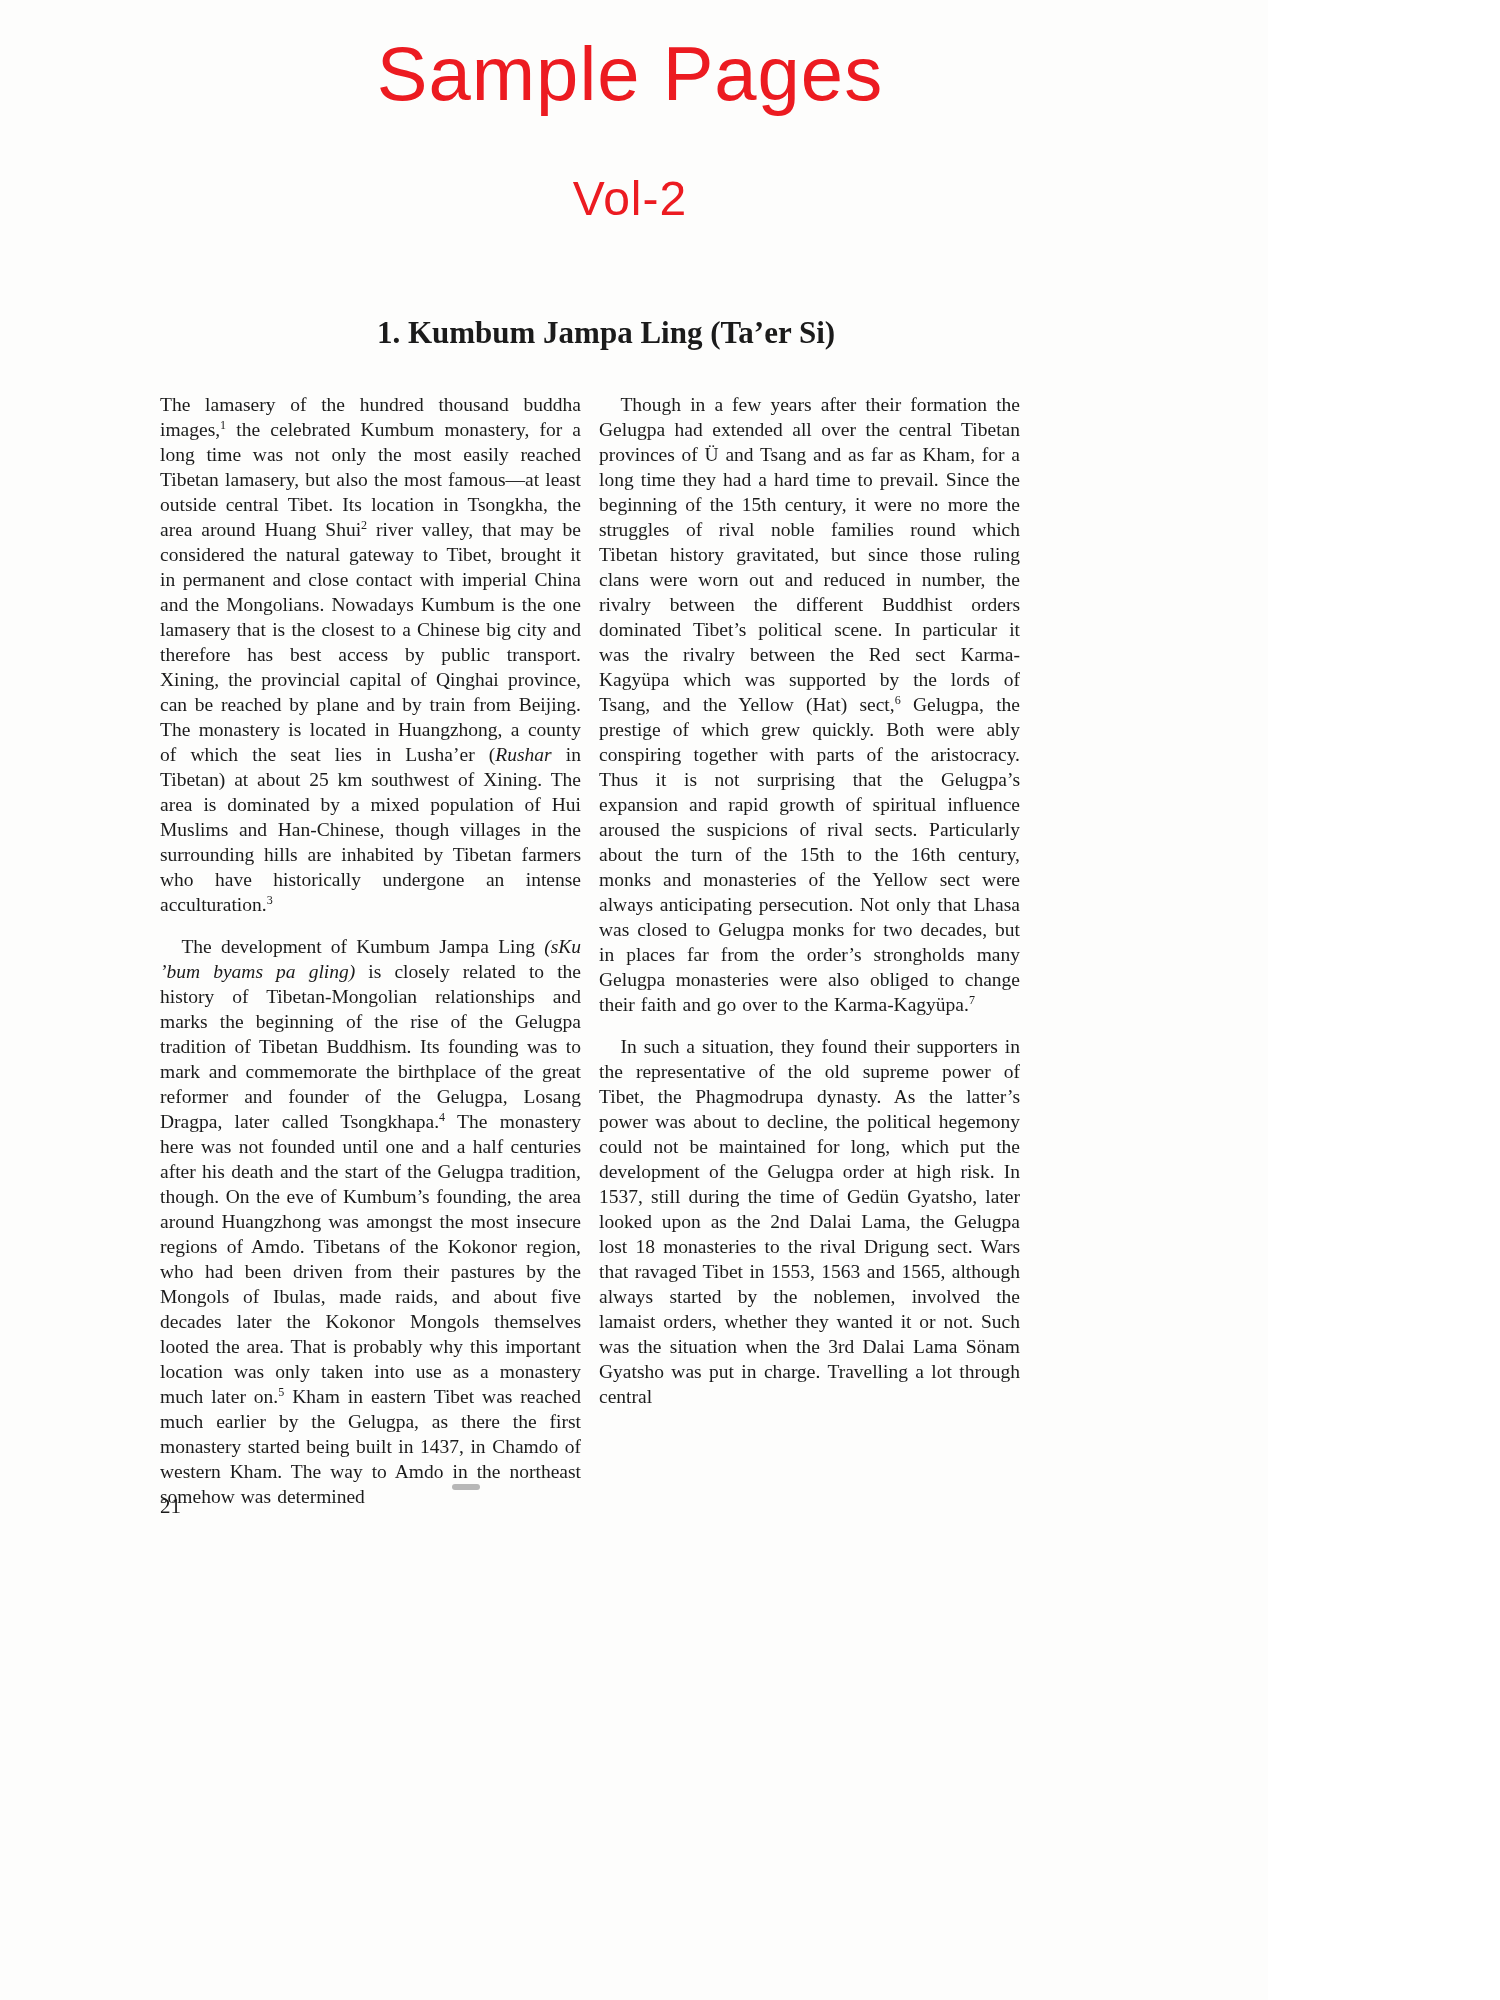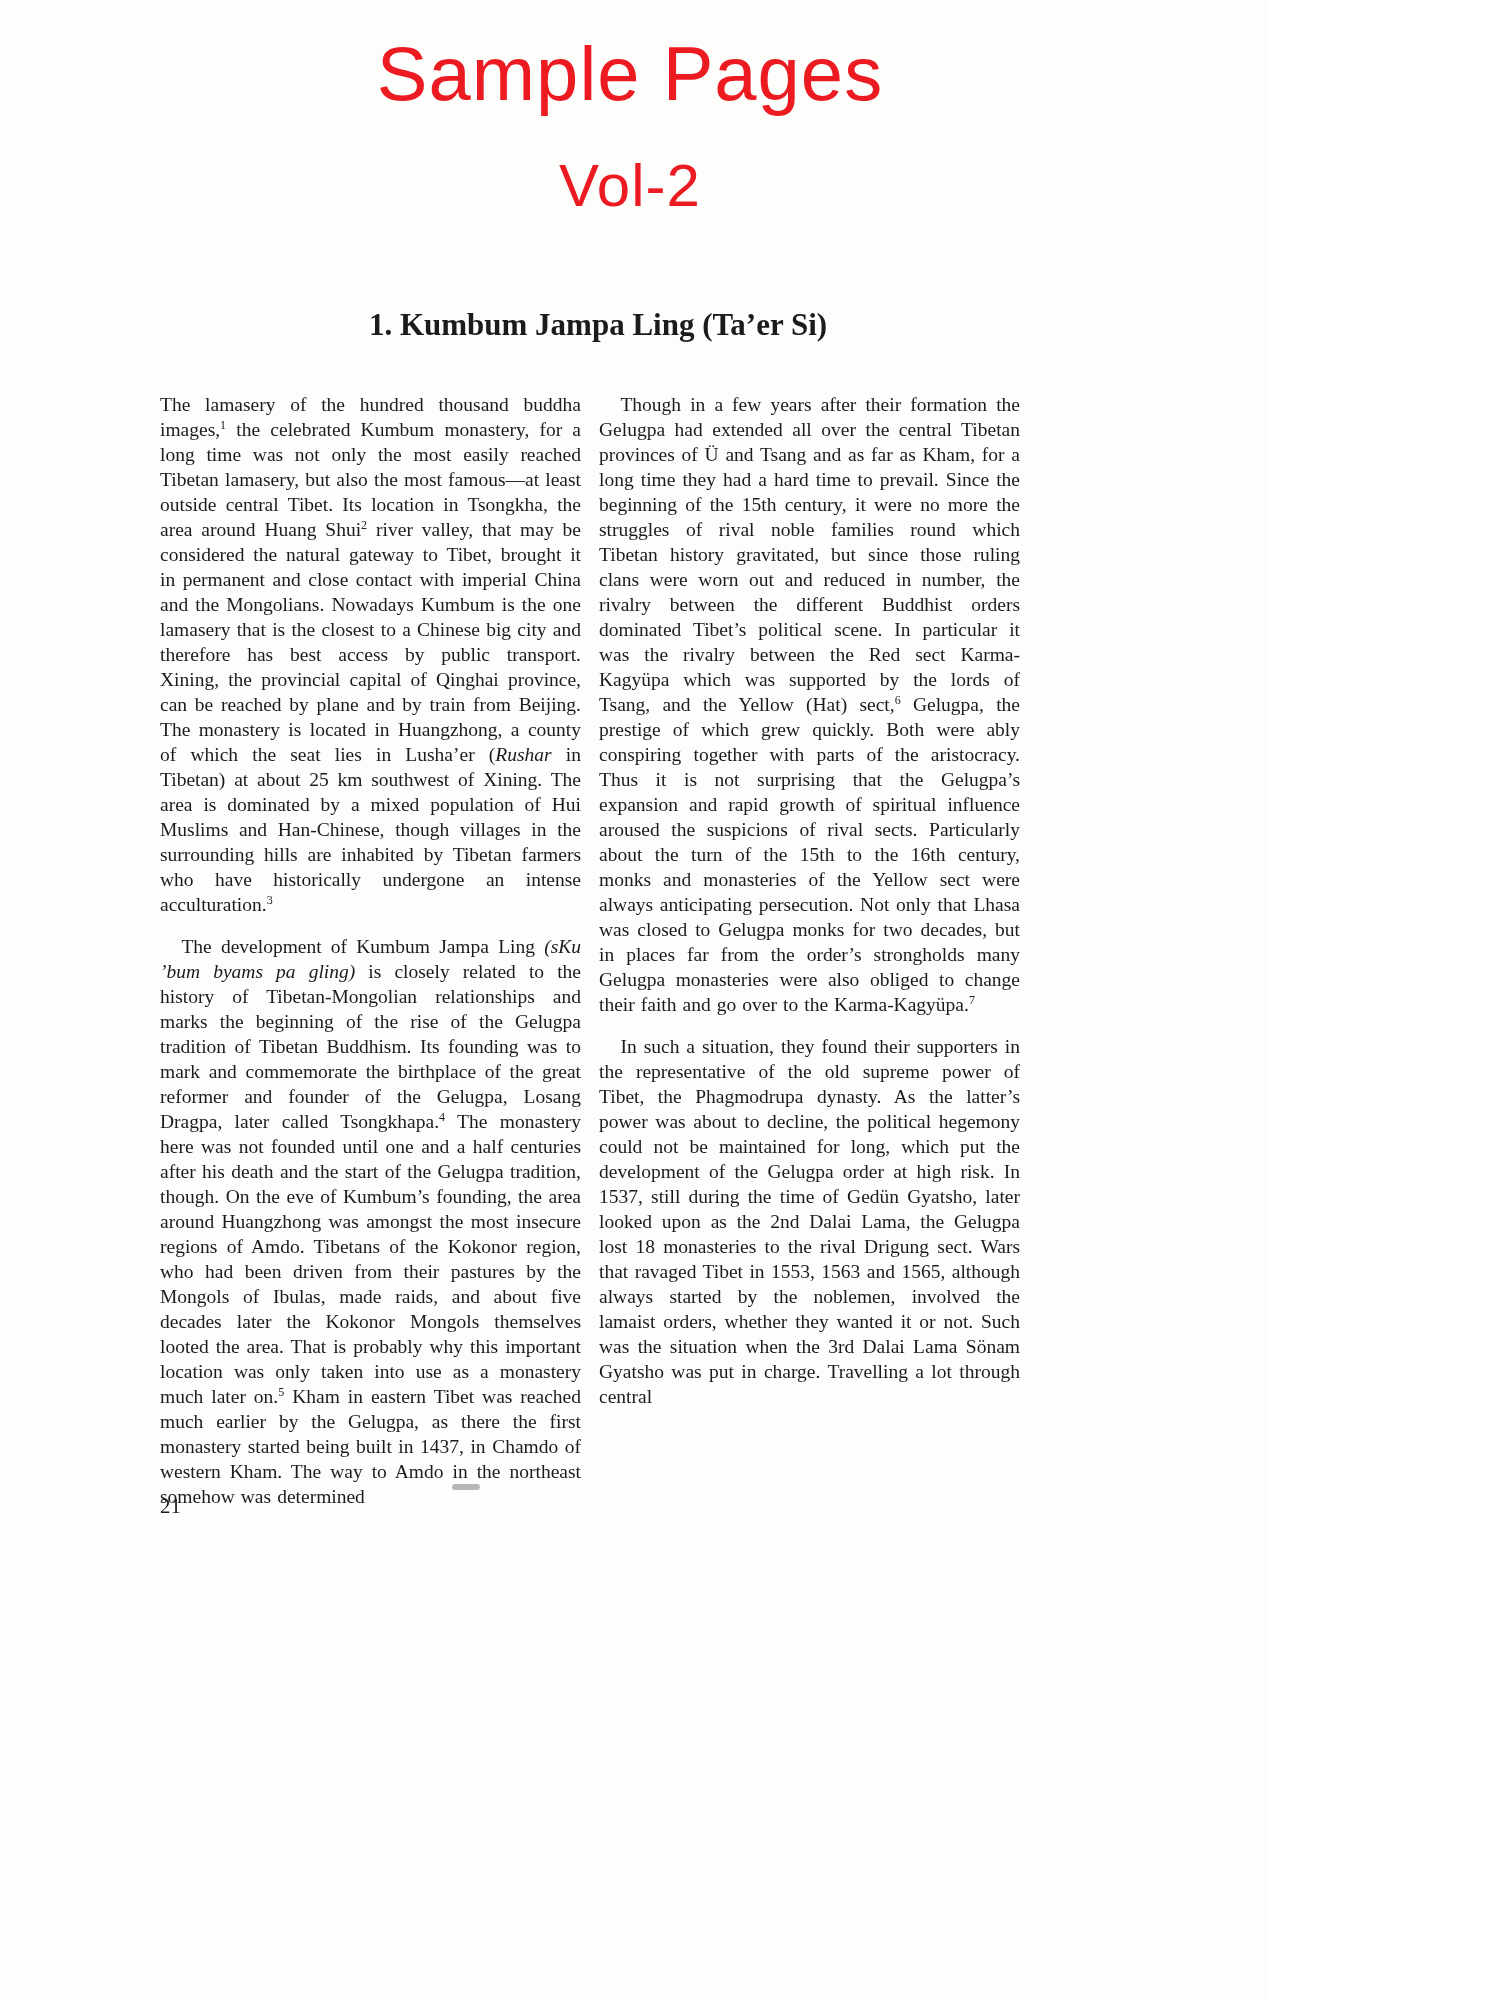--- a/index.html
+++ b/index.html
@@ -25,31 +25,31 @@
     color: var(--title-red, #ec1b21);
     font-family: "Liberation Sans", sans-serif;
     font-weight: 400;
   }
   .sample-title {
     font-size: 76px;
     line-height: 1.15;
     letter-spacing: 1px;
   }
   .sample-vol {
-    font-size: 60px;
+    font-size: 48px;
     line-height: 1.15;
-    margin-top: 34px;
+    margin-top: 54px;
     letter-spacing: 1px;
   }
   .chapter-heading {
     position: absolute;
     top: 298px;
     left: 160px;
     width: 860px;
-    margin: 8px;
+    margin: 16px;
     text-align: center;
     font-family: "Liberation Serif", serif;
     font-weight: 700;
     font-size: 31px;
     line-height: 1.2;
   }
   .columns {
     position: absolute;
     top: 392px;
     left: 160px;

